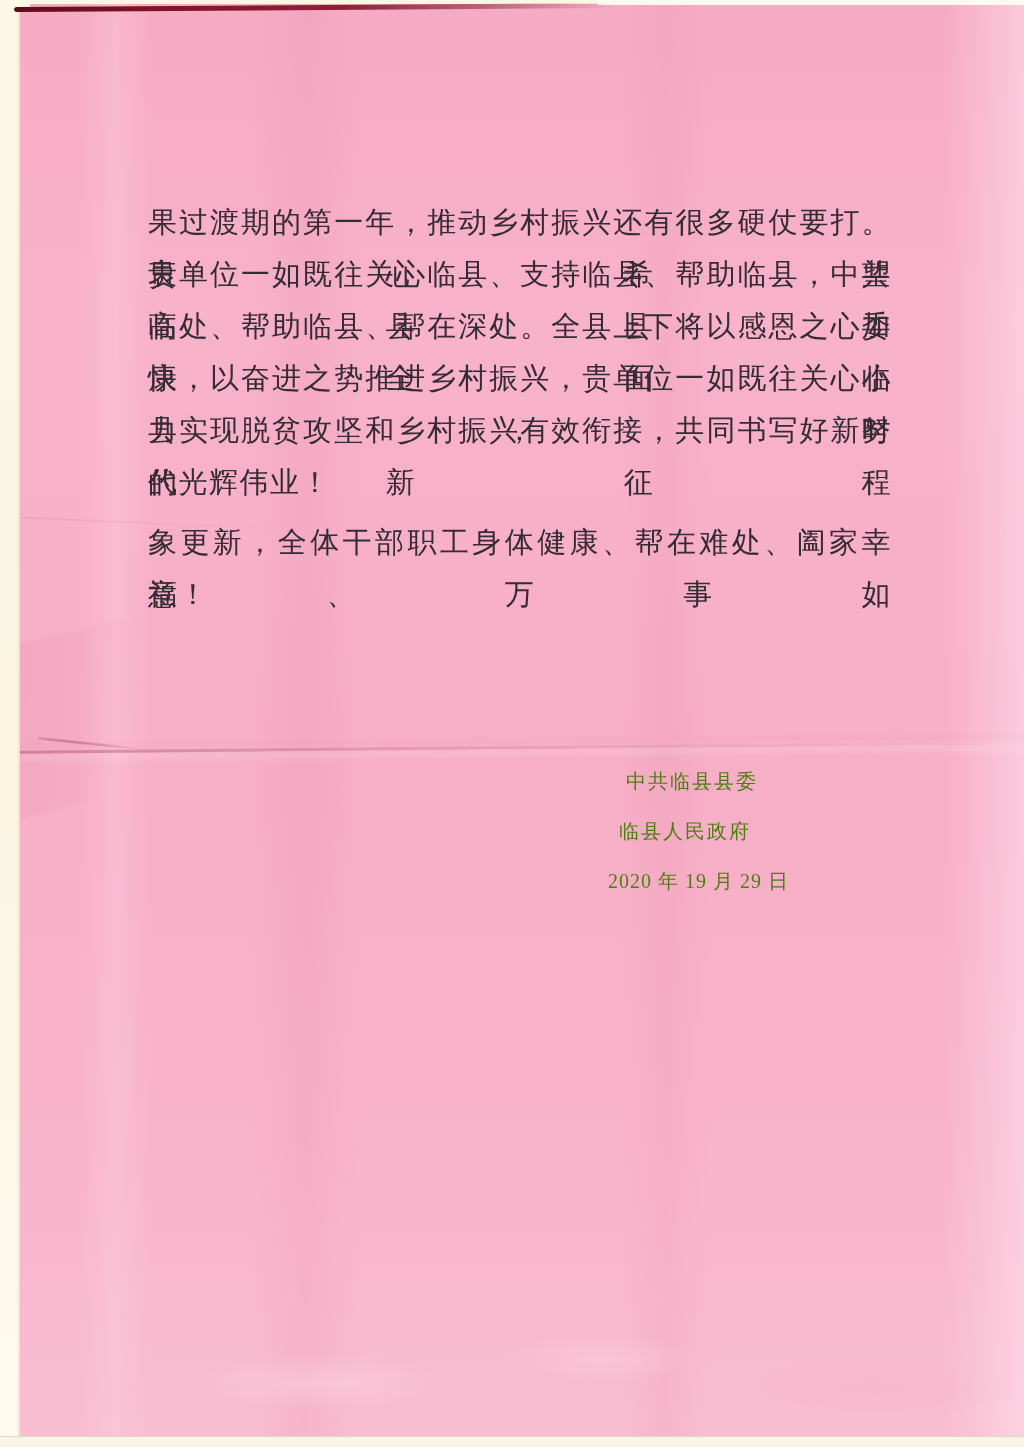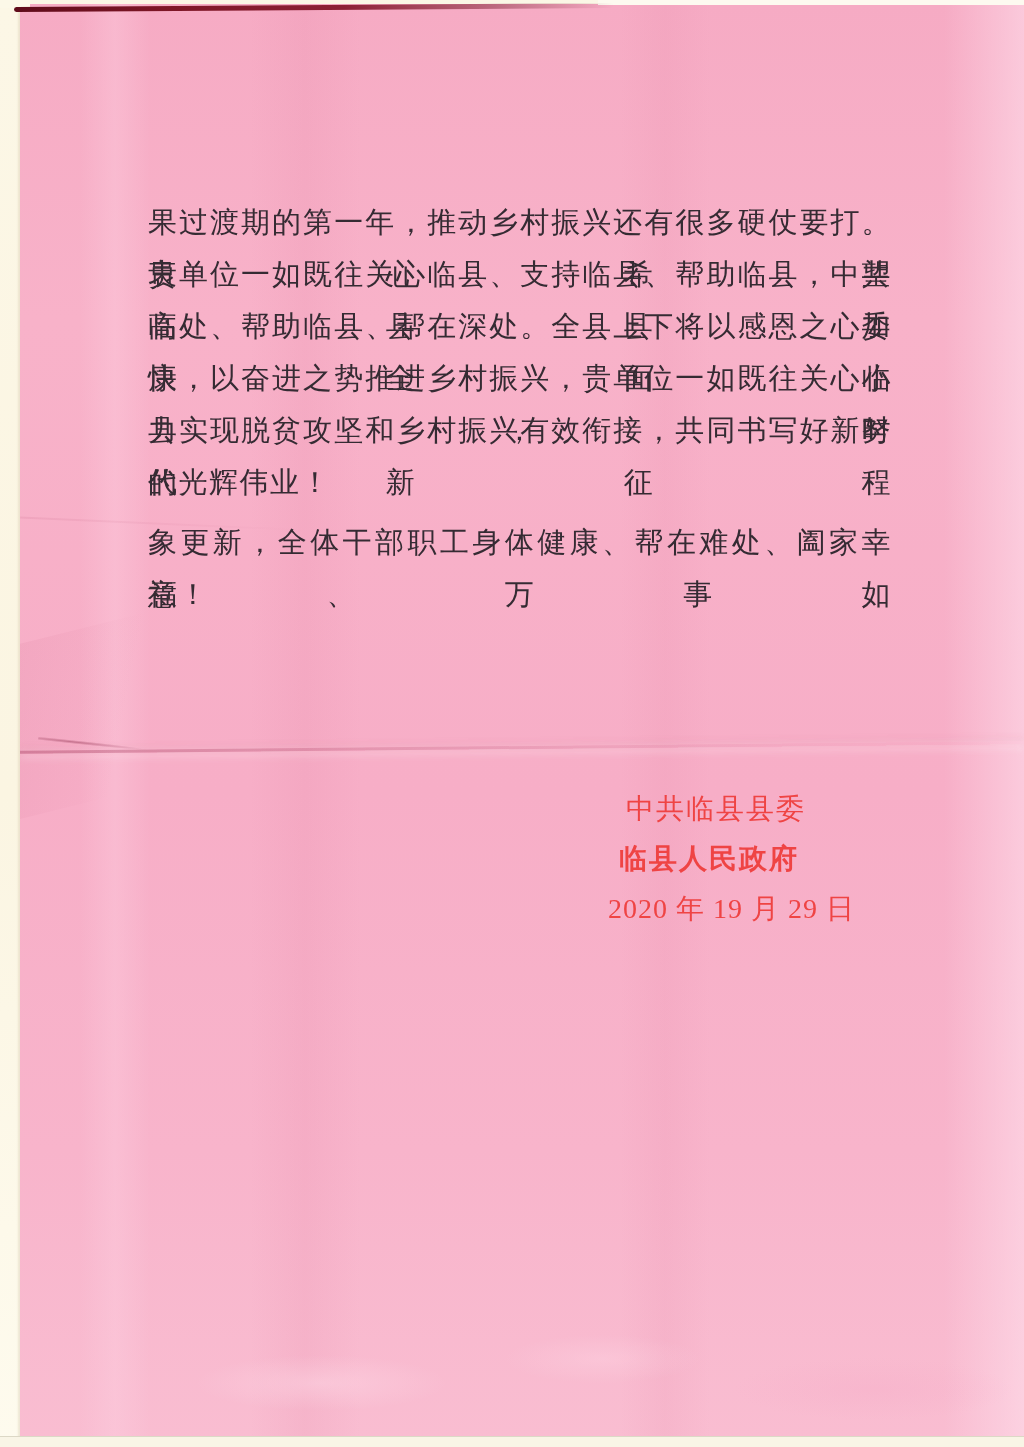--- a/index.html
+++ b/index.html
@@ -115,29 +115,29 @@
   }
   .line.j {
     white-space: normal;
     text-align: justify;
     text-align-last: justify;
   }
   .para2 { margin-top: 8px; }
   .line.indent { padding-left: 58px; }
 
   .signature {
-    position: absolute; left: 608px; top: 784px; width: 260px;
-    color: #ef4444;
-    font-size: 28px;
+    position: absolute; left: 608px; top: 756px; width: 260px;
+    color: #4d7c0f;
+    font-size: 20px;
     letter-spacing: 2px;
     z-index: 3;
   }
   .sig-line { height: 50px; line-height: 50px; white-space: nowrap; }
   .sig-org1 { padding-left: 18px; }
-  .sig-org2 { padding-left: 11px; font-weight: bold; }
+  .sig-org2 { padding-left: 11px; }
   .sig-date { padding-left: 0; letter-spacing: 1px; }
 </style>
 </head>
 <body>
 
 <div class="paper">
   <div class="band b1"></div>
   <div class="band b2"></div>
   <div class="band b3"></div>
   <div class="band b4"></div>

